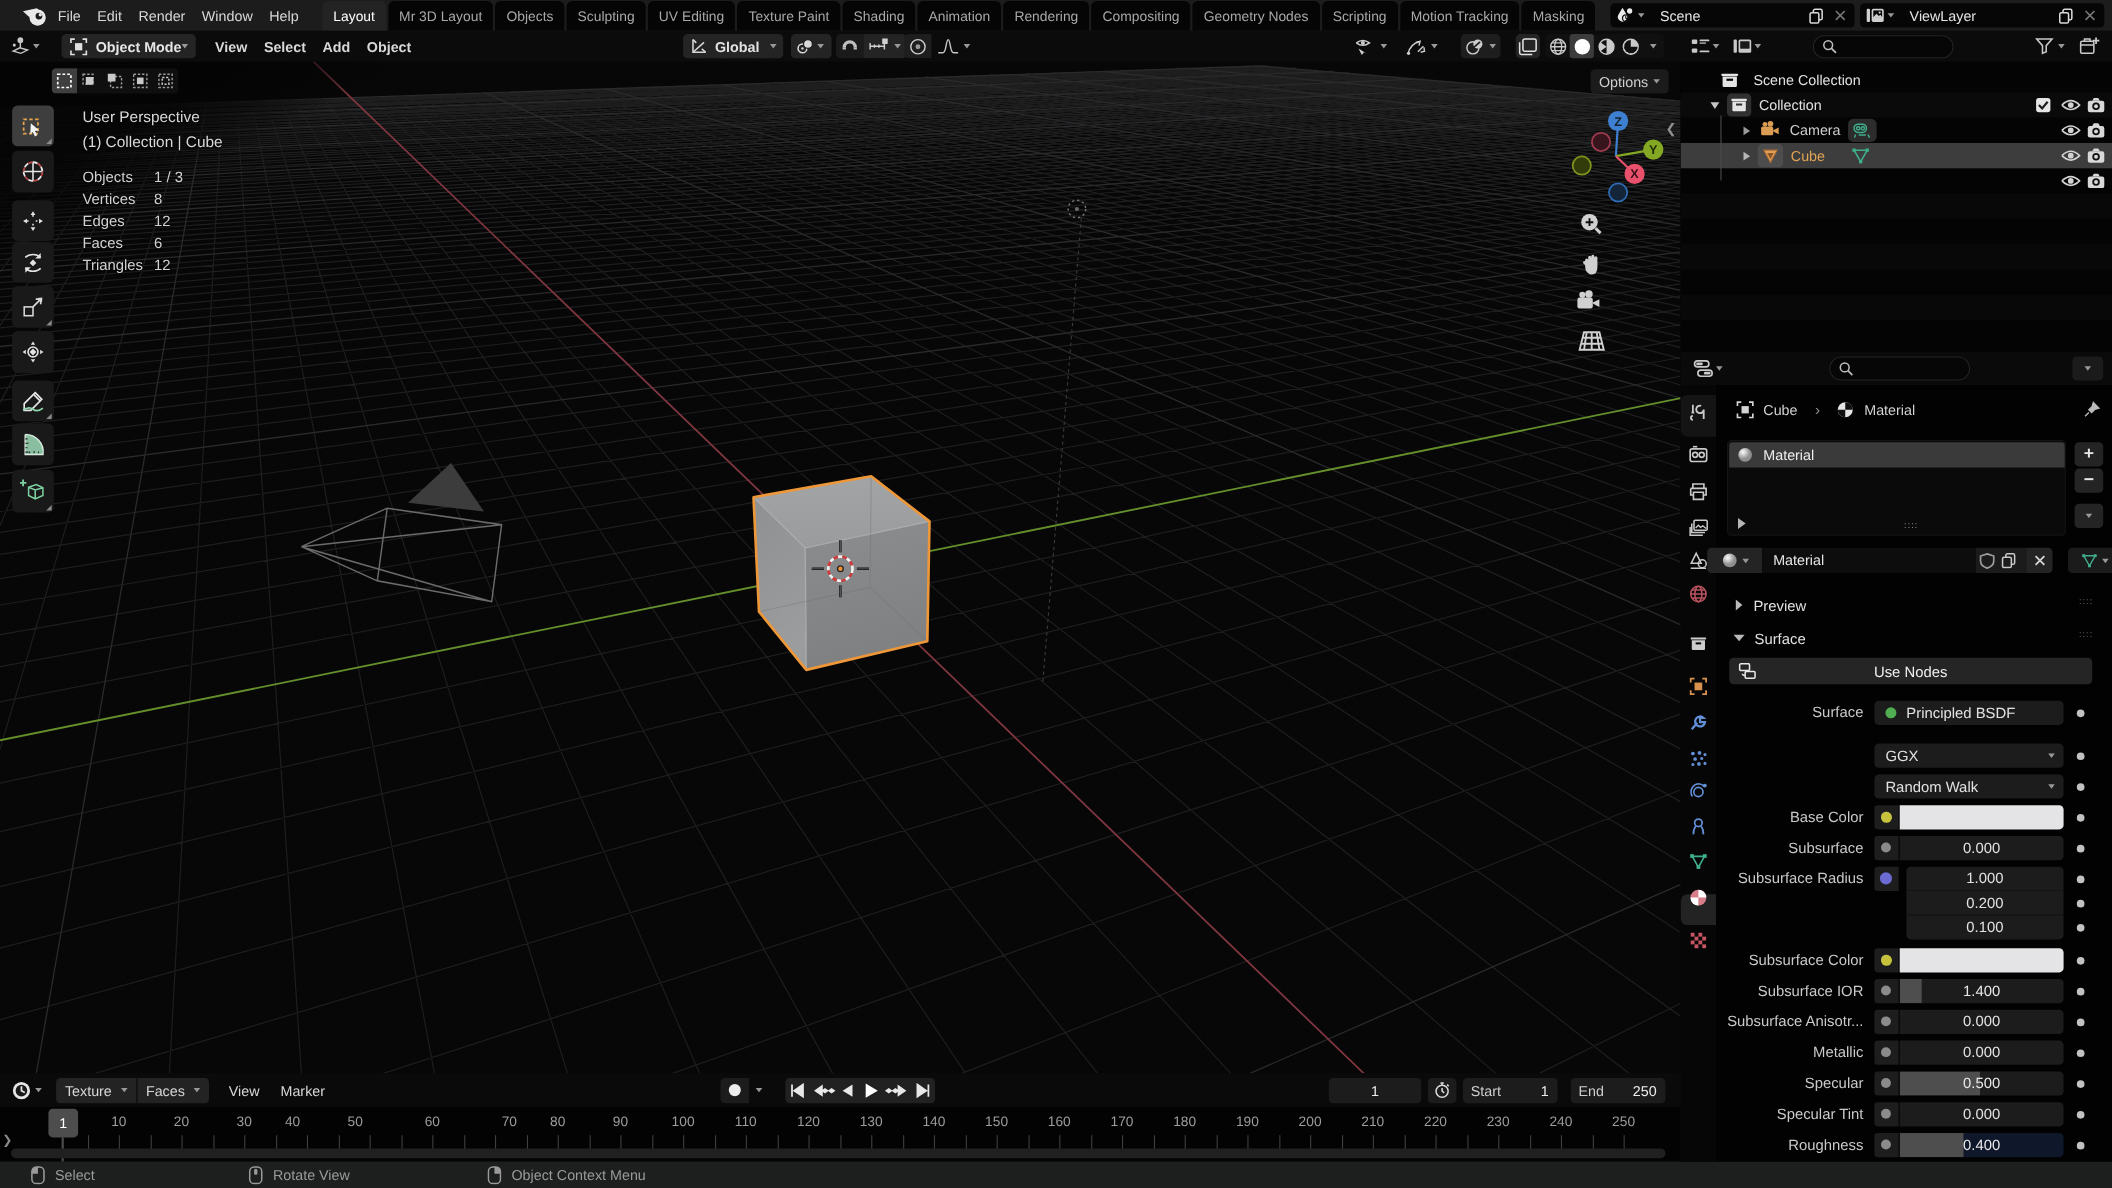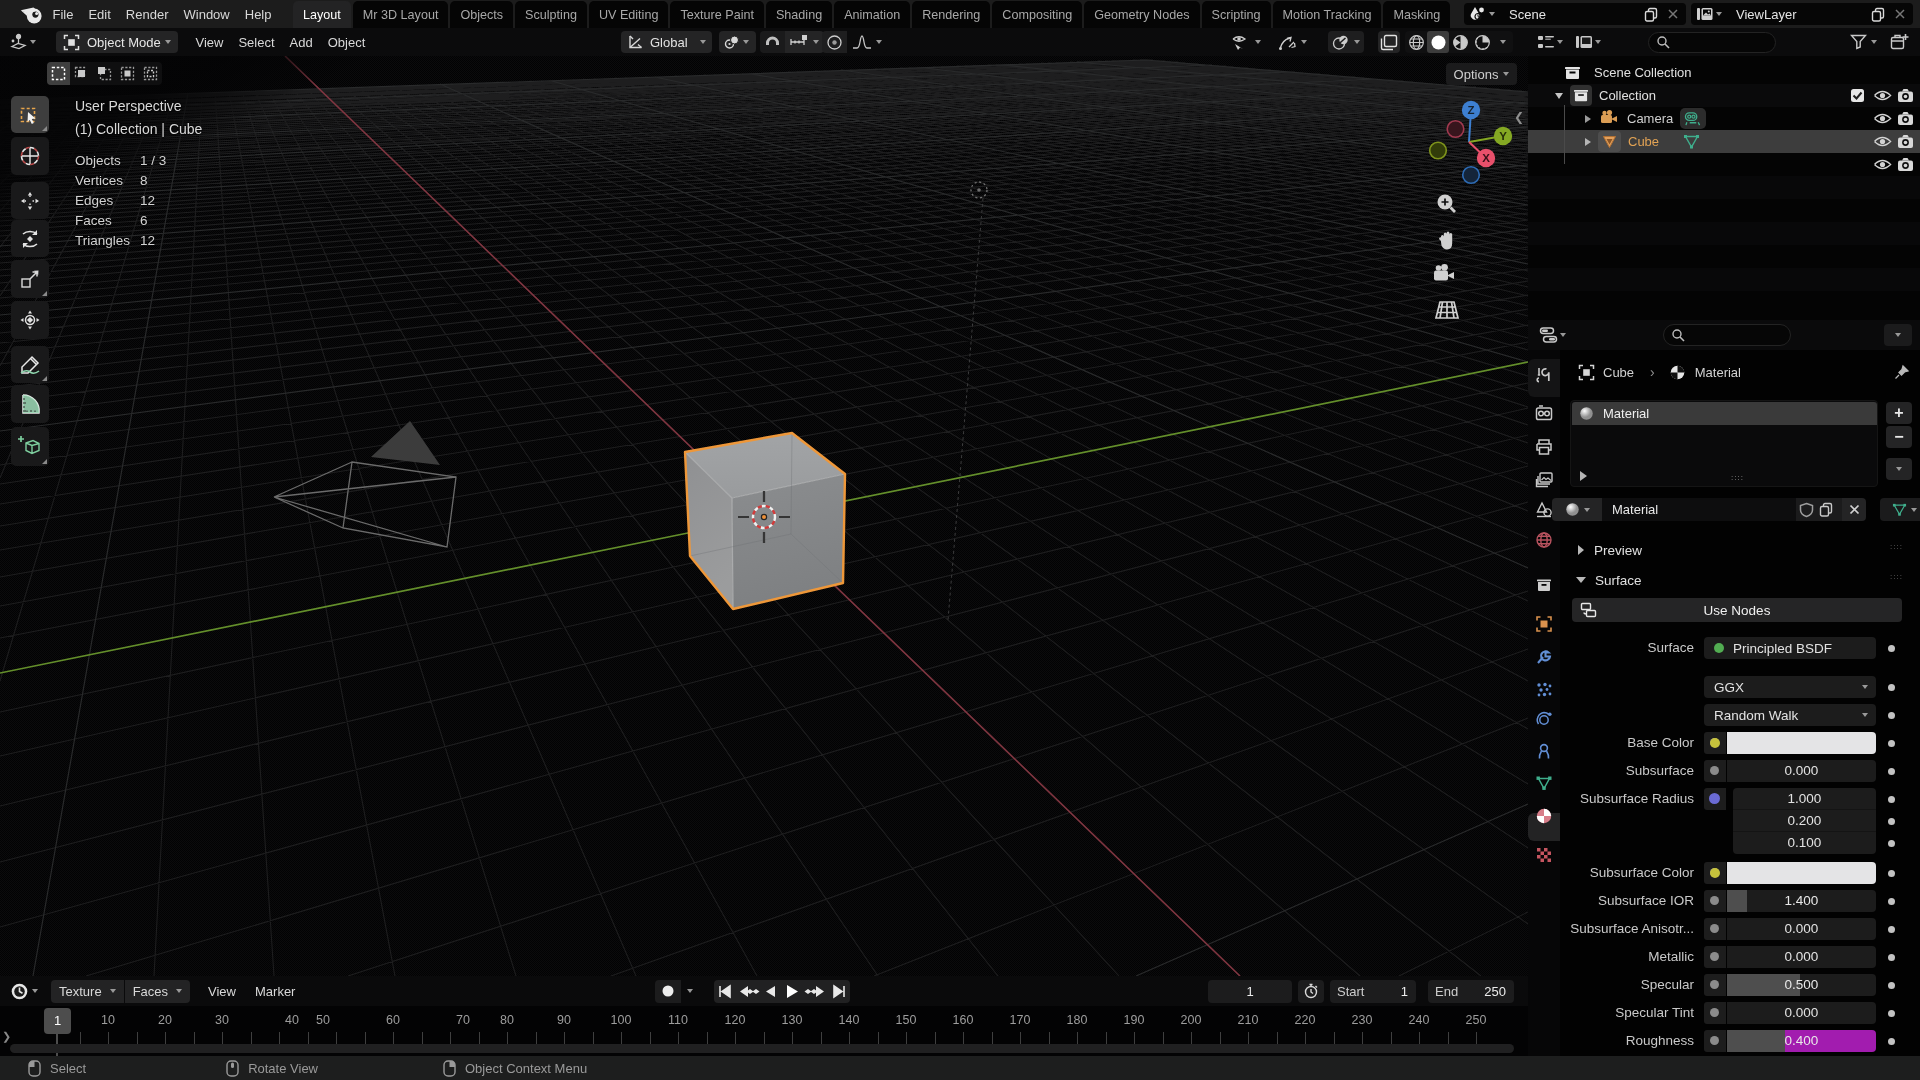--- a/index.html
+++ b/index.html
@@ -8,21 +8,21 @@
          -webkit-font-smoothing:antialiased; position:relative; }
   .abs { position:absolute; }
   .row { display:flex; align-items:center; }
   
   #topbar { left:0; top:0; width:1920px; height:28px; background:#1c1c1c; }
   .menu { color:#d8d8d8; font-size:13px; padding:0 7.5px; }
   .tab { height:27px; display:flex; align-items:center; padding:0 10px; margin-right:2px;
          background:#050505; color:#a8a8a8; border-radius:5px 5px 0 0; font-size:12.6px; white-space:nowrap; }
   .tab.active { background:#232324; color:#fff; }
   
-  #vheader { left:0; top:28px; width:1528px; height:28px; background:#0b0b0c; }
+  #vheader { left:0; top:28px; width:1528px; height:28px; background:#0b0b0c;font-weight:bold; }
   #oheader { left:1528px; top:28px; width:392px; height:28px; background:#0b0b0c; }
   .hbtn { background:#242425; border-radius:4px; height:22px; display:flex; align-items:center; }
   .caret { width:0; height:0; border-left:3.5px solid transparent; border-right:3.5px solid transparent;
            border-top:4px solid #999; display:inline-block; }
   
   #viewport { left:0; top:56px; width:1528px; height:920px; background:#050506; overflow:hidden; }
   .tool { width:38px; height:36px; background:#19191a; border-radius:5px; margin:0 0 1px 0;
           display:flex; align-items:center; justify-content:center; }
   .tool.active { background:#3e3e3e; }
   
@@ -649,21 +649,21 @@
       <div style="position:absolute;left:1391px;top:26px;width:1px;height:14px;background:#3f3f3f"></div>
       <div style="position:absolute;left:1419px;top:26px;width:1px;height:14px;background:#3f3f3f"></div>
       <div style="position:absolute;left:1448px;top:26px;width:1px;height:14px;background:#3f3f3f"></div>
       <div style="position:absolute;left:1476px;top:26px;width:1px;height:14px;background:#3f3f3f"></div>
     </div>
   <div id="tnums" style="position:absolute;top:7px;left:0;width:100%;font-size:12.5px;color:#9d9d9d">
       <span style="position:absolute;left:37px;top:0;width:40px;text-align:center">1</span>
       <span style="position:absolute;left:88px;top:0;width:40px;text-align:center">10</span>
       <span style="position:absolute;left:145px;top:0;width:40px;text-align:center">20</span>
       <span style="position:absolute;left:202px;top:0;width:40px;text-align:center">30</span>
-      <span style="position:absolute;left:259px;top:0;width:40px;text-align:right">40</span>
+      <span style="position:absolute;left:259px;top:0;width:40px;text-align:left">40</span>
       <span style="position:absolute;left:316px;top:0;width:40px;text-align:left">50</span>
       <span style="position:absolute;left:373px;top:0;width:40px;text-align:center">60</span>
       <span style="position:absolute;left:430px;top:0;width:40px;text-align:right">70</span>
       <span style="position:absolute;left:487px;top:0;width:40px;text-align:center">80</span>
       <span style="position:absolute;left:544px;top:0;width:40px;text-align:center">90</span>
       <span style="position:absolute;left:601px;top:0;width:40px;text-align:center">100</span>
       <span style="position:absolute;left:658px;top:0;width:40px;text-align:center">110</span>
       <span style="position:absolute;left:715px;top:0;width:40px;text-align:center">120</span>
       <span style="position:absolute;left:772px;top:0;width:40px;text-align:center">130</span>
       <span style="position:absolute;left:829px;top:0;width:40px;text-align:center">140</span>
@@ -1089,21 +1089,21 @@
     <div class="pdot" style="top:654px"></div>
         <div class="abs" style="left:199px;top:654px;width:149px;height:22px;background:#1c1c1c;border-radius:0 4px 4px 0;overflow:hidden">
         <div style="position:absolute;left:0;top:0;width:73px;height:22px;background:#4e4e4e"></div>
         <div style="position:absolute;left:0;width:149px;text-align:center;color:#e8e8e8;font-size:13.5px;line-height:22px">0.500</div>
     </div>
     <div class="plabel" style="top:682px">Specular Tint</div>
     <div class="pdot" style="top:682px"></div>
         <div class="abs" style="left:199px;top:682px;width:149px;height:22px;background:#1c1c1c;border-radius:0 4px 4px 0;color:#e2e2e2;font-size:13.5px;text-align:center;line-height:22px">0.000</div>
     <div class="plabel" style="top:710px">Roughness</div>
     <div class="pdot" style="top:710px"></div>
-        <div class="abs" style="left:199px;top:710px;width:149px;height:22px;background:#a21caf;border-radius:0 4px 4px 0;overflow:hidden">
+        <div class="abs" style="left:199px;top:710px;width:149px;height:22px;background:#0f172a;border-radius:0 4px 4px 0;overflow:hidden">
         <div style="position:absolute;left:0;top:0;width:58px;height:22px;background:#4e4e4e"></div>
         <div style="position:absolute;left:0;width:149px;text-align:center;color:#e8e8e8;font-size:13.5px;line-height:22px">0.400</div>
     </div>
     <div class="abs" style="left:360px;top:325px;width:7px;height:7px;border-radius:50%;background:#c2c2c2"></div>
     <div class="abs" style="left:360px;top:364px;width:7px;height:7px;border-radius:50%;background:#c2c2c2"></div>
     <div class="abs" style="left:360px;top:392px;width:7px;height:7px;border-radius:50%;background:#c2c2c2"></div>
     <div class="abs" style="left:360px;top:420px;width:7px;height:7px;border-radius:50%;background:#c2c2c2"></div>
     <div class="abs" style="left:360px;top:448px;width:7px;height:7px;border-radius:50%;background:#c2c2c2"></div>
     <div class="abs" style="left:360px;top:476px;width:7px;height:7px;border-radius:50%;background:#c2c2c2"></div>
     <div class="abs" style="left:360px;top:498px;width:7px;height:7px;border-radius:50%;background:#c2c2c2"></div>

